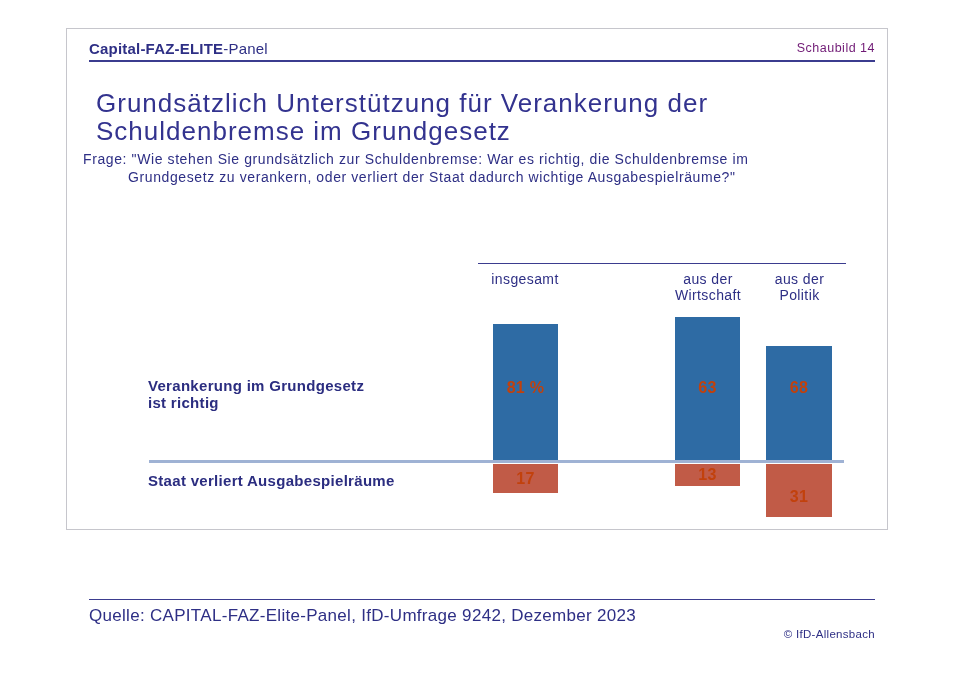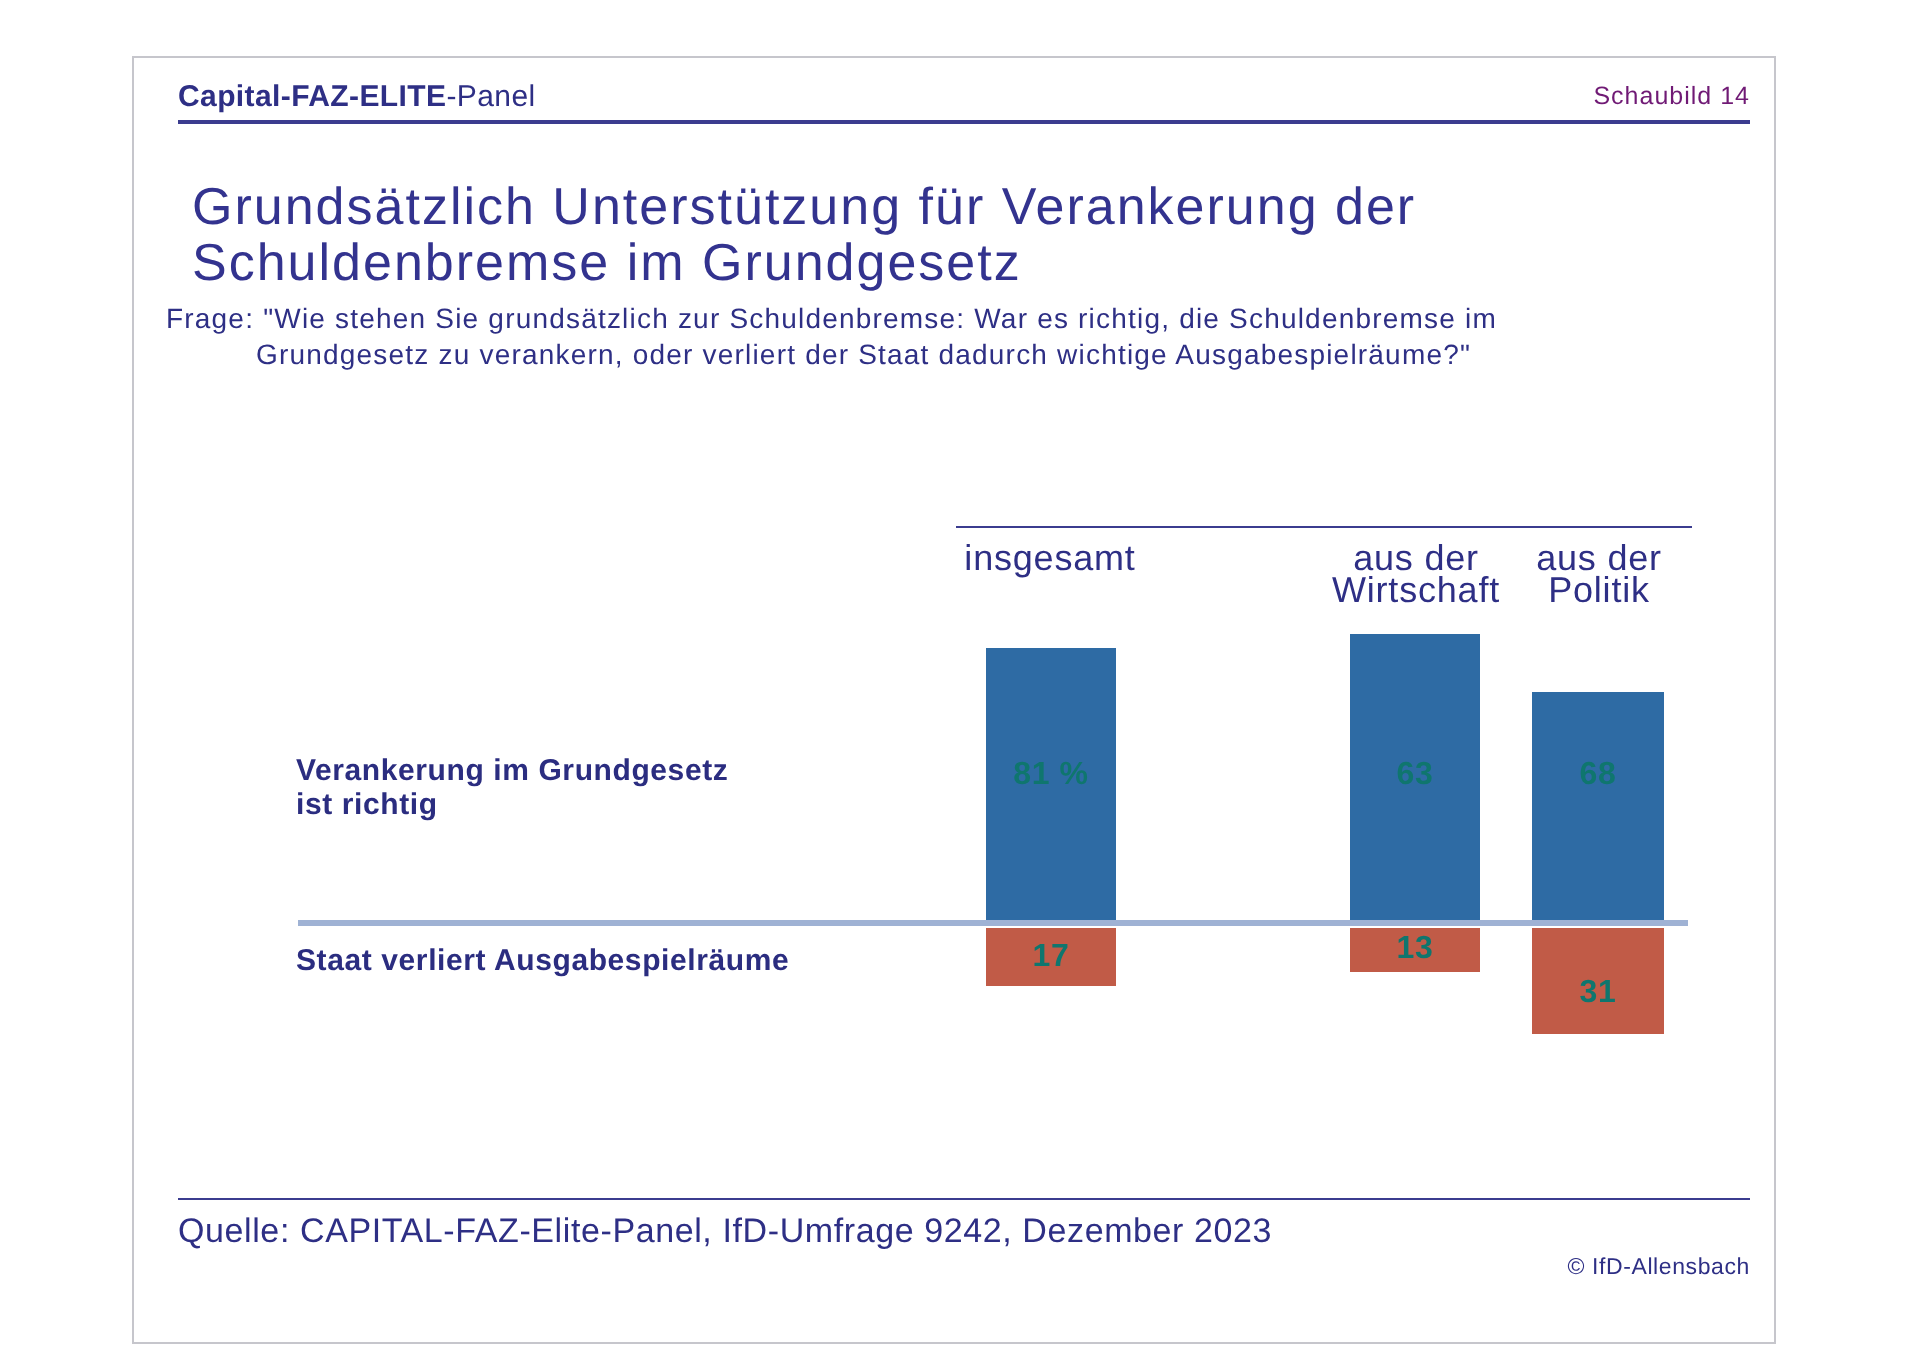--- a/index.html
+++ b/index.html
@@ -1,42 +1,42 @@
 <!DOCTYPE html>
 <html><head>
 <meta charset="utf-8">
 <style>
   html,body{margin:0;padding:0;background:#fff;}
   body{width:960px;height:679px;font-family:"Liberation Sans",sans-serif;}
   .canvas{position:relative;width:960px;height:679px;background:#fff;overflow:hidden;}
-  .slide{position:absolute;left:66px;top:28px;width:822px;height:644px;background:#fff;
+  .slide{position:absolute;left:66px;top:28px;width:822px;height:502px;background:#fff;
          border:1.5px solid #c6c6cc;box-sizing:border-box;}
   .brand{position:absolute;left:22px;top:11px;font-size:15px;color:#2e2f85;letter-spacing:.2px;white-space:nowrap;}
   .brand .bold{font-weight:bold;}
   .schaubild{position:absolute;right:12px;top:12px;font-size:12.5px;color:#701a75;letter-spacing:.5px;}
   .header-line{position:absolute;left:22px;right:12px;top:31px;border-top:2px solid #3b3c8f;}
   .title{position:absolute;left:17px;top:48px;margin:12px;font-size:26px;font-weight:400;color:#33338f;
          line-height:28px;letter-spacing:1px;white-space:nowrap;}
   .question{position:absolute;left:16px;top:122px;font-size:14px;color:#2e2f85;line-height:17.5px;
             letter-spacing:.6px;white-space:nowrap;}
   .question .q2{margin-left:45px;}
   .chart{position:absolute;left:0;top:0;width:822px;height:617px;}
   .group-header{position:absolute;left:411px;top:211px;width:368px;text-align:center;font-size:14px;
                 color:#2e2f85;letter-spacing:.5px;}
   .group-line{position:absolute;left:411px;top:234px;width:368px;border-top:1.5px solid #3b3c8f;}
-  .cat{position:absolute;top:243px;text-align:center;font-size:18px;line-height:15.5px;color:#2e2f85;letter-spacing:.4px;}
+  .cat{position:absolute;top:243px;text-align:center;font-size:14px;line-height:15.5px;color:#2e2f85;letter-spacing:.4px;}
   .cat-0{left:398px;width:120px;}
   .cat-1{left:581px;width:120px;}
   .cat-2{left:687px;width:91px;}
   .baseline{position:absolute;left:82px;top:431px;width:695px;height:3px;background:#9fb2d4;z-index:2;}
   .rowlabel{position:absolute;left:81px;font-size:15px;font-weight:bold;color:#2b2d80;line-height:16.5px;letter-spacing:.3px;}
   .row-0{top:349px;}
   .row-1{top:444px;}
   .bar{position:absolute;z-index:1;}
-  .bar-label{position:absolute;z-index:3;height:18px;line-height:18px;text-align:center;color:#0f766e;
+  .bar-label{position:absolute;z-index:3;height:18px;line-height:18px;text-align:center;color:#c2410c;
              font-weight:bold;font-size:16px;letter-spacing:.3px;}
   .footer-line{position:absolute;left:22px;right:12px;top:570px;border-top:1.5px solid #3b3c8f;}
   .source{position:absolute;left:22px;top:577px;font-size:17px;color:#2e2f85;letter-spacing:.3px;}
   .copyright{position:absolute;right:12px;top:599px;font-size:11.5px;color:#2e2f85;letter-spacing:.3px;}
 </style>
 </head>
 <body>
 
 <div class="canvas">
   <div class="slide">

